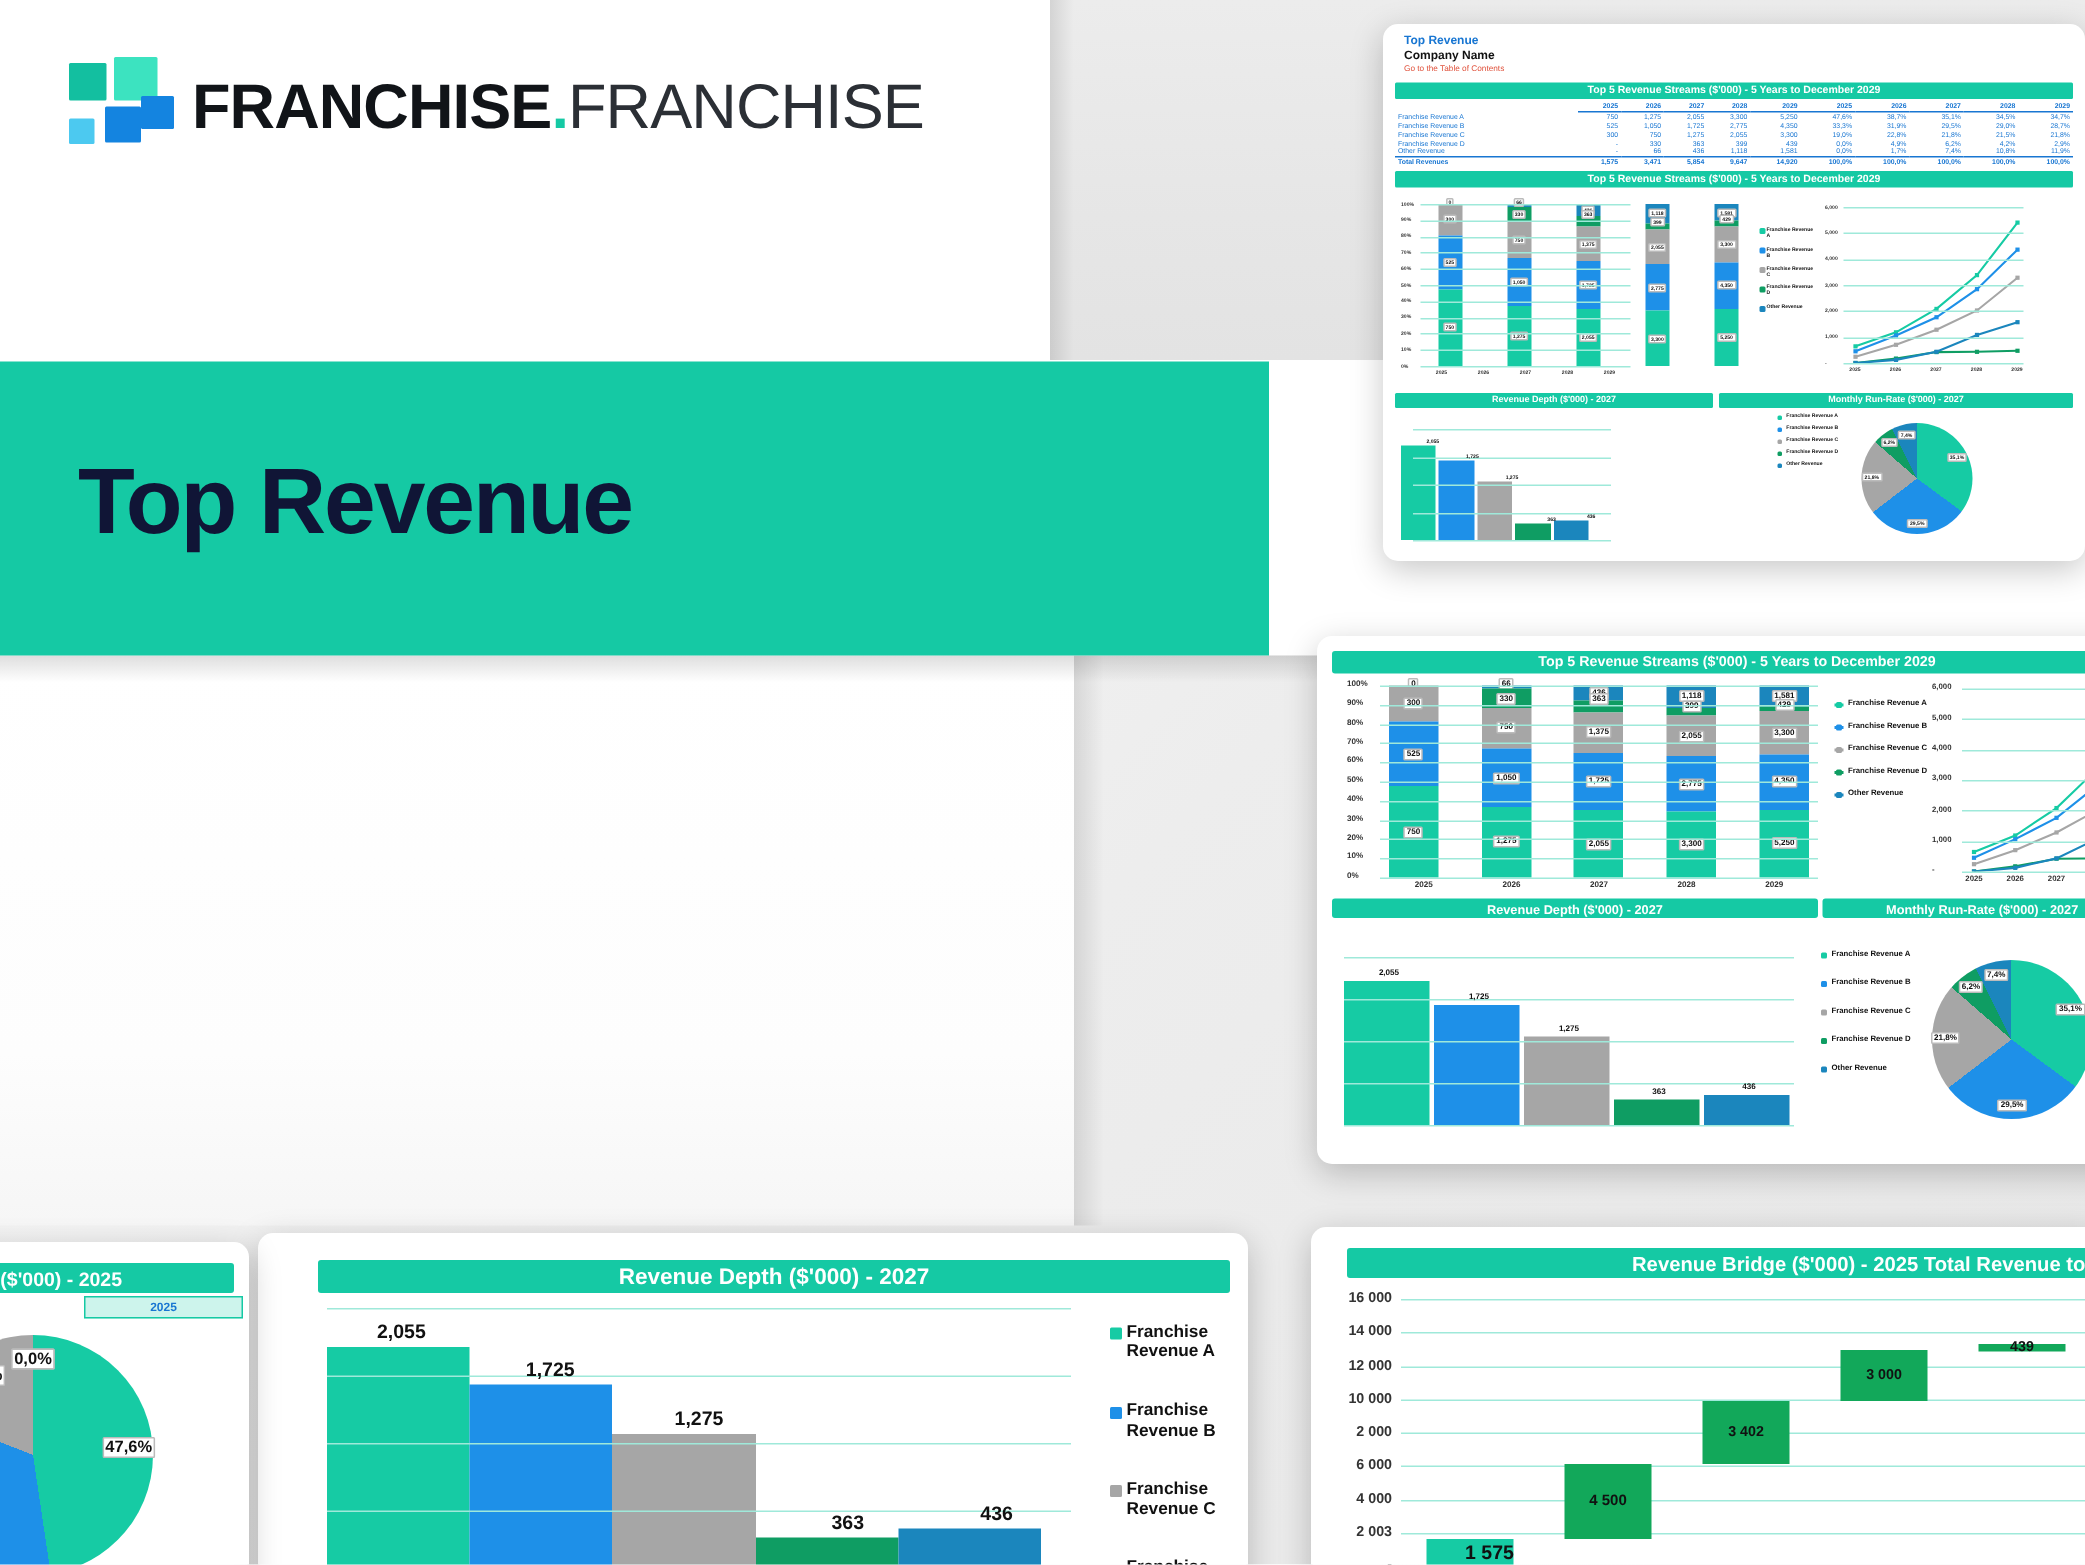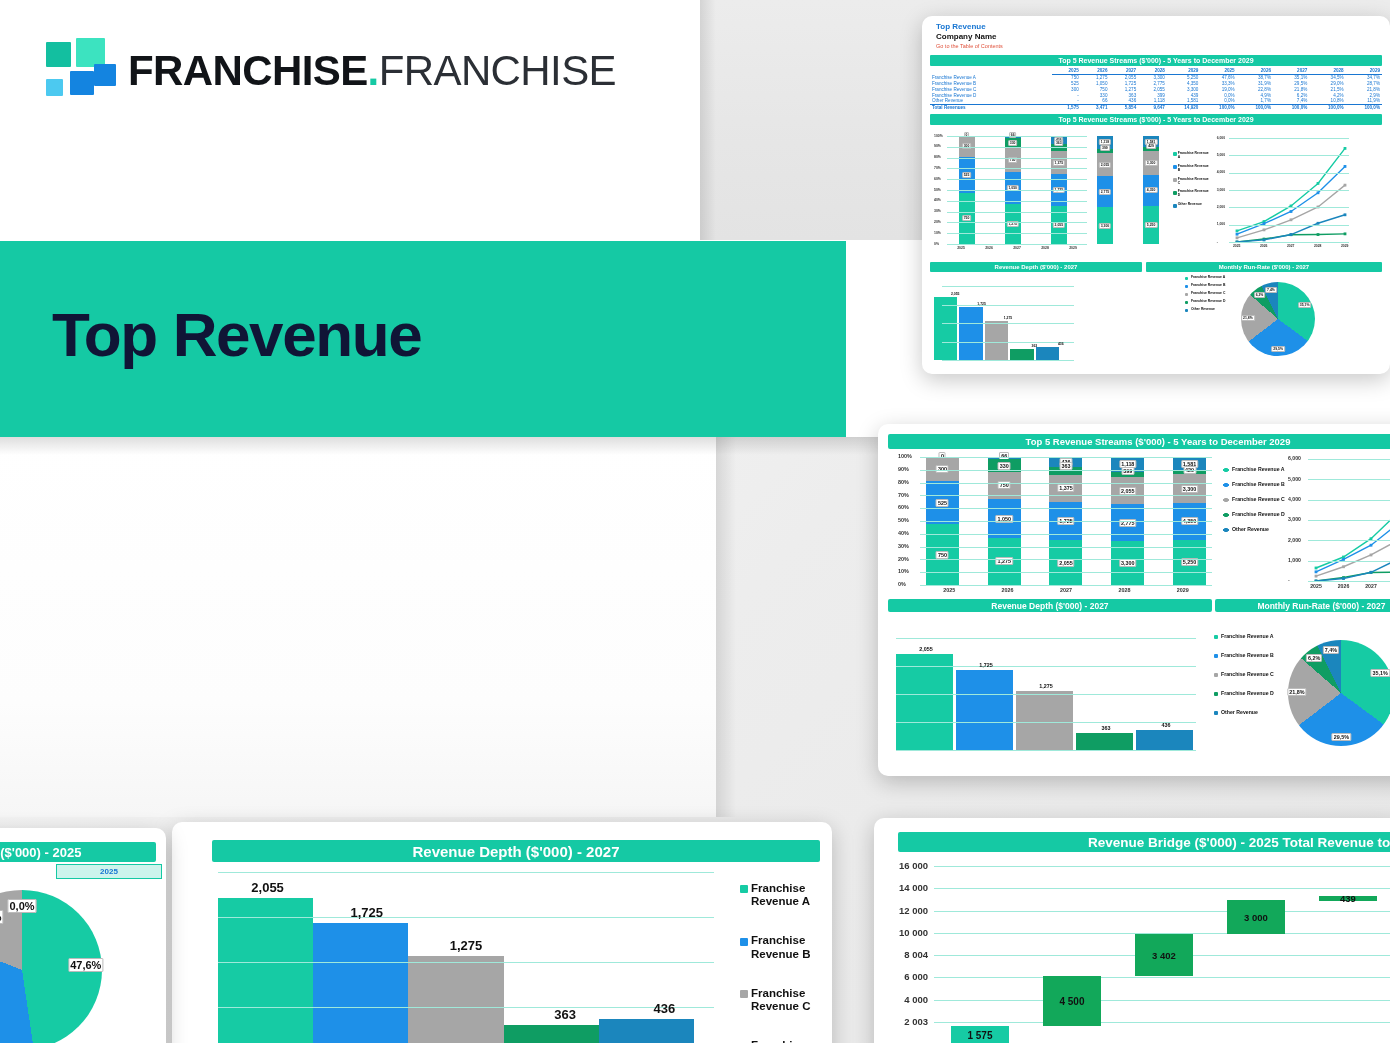--- a/index.html
+++ b/index.html
@@ -841,31 +841,31 @@
       <div id="D-bars"></div>
       <div id="D-cats"></div>
     <div class="axis-lbl" style="left:8px;width:46px;text-align:right;top:186px;font-size:9.5px;">-</div>
         <div class="gridline" style="left:60px;width:460px;top:169.75px;"></div>
         <div class="axis-lbl" style="left:8px;width:46px;text-align:right;top:163.75px;font-size:9.5px;">2 003</div>
         <div class="gridline" style="left:60px;width:460px;top:147.5px;"></div>
         <div class="axis-lbl" style="left:8px;width:46px;text-align:right;top:141.5px;font-size:9.5px;">4 000</div>
         <div class="gridline" style="left:60px;width:460px;top:125.25px;"></div>
         <div class="axis-lbl" style="left:8px;width:46px;text-align:right;top:119.25px;font-size:9.5px;">6 000</div>
         <div class="gridline" style="left:60px;width:460px;top:103px;"></div>
-        <div class="axis-lbl" style="left:8px;width:46px;text-align:right;top:97px;font-size:9.5px;">8 004</div>
+        <div class="axis-lbl" style="left:8px;width:46px;text-align:right;top:97px;font-size:9.5px;">2 000</div>
         <div class="gridline" style="left:60px;width:460px;top:80.75px;"></div>
         <div class="axis-lbl" style="left:8px;width:46px;text-align:right;top:74.75px;font-size:9.5px;">10 000</div>
         <div class="gridline" style="left:60px;width:460px;top:58.5px;"></div>
         <div class="axis-lbl" style="left:8px;width:46px;text-align:right;top:52.5px;font-size:9.5px;">12 000</div>
         <div class="gridline" style="left:60px;width:460px;top:36.25px;"></div>
         <div class="axis-lbl" style="left:8px;width:46px;text-align:right;top:30.25px;font-size:9.5px;">14 000</div>
         <div class="gridline" style="left:60px;width:460px;top:14px;"></div>
         <div class="axis-lbl" style="left:8px;width:46px;text-align:right;top:8px;font-size:9.5px;">16 000</div>
         <div class="waterbar" style="left:77.48px;top:174.478125px;width:57.04px;height:17.521874999999998px;background:#16cba4;">
-          <b style="font-size:10px;">1 575</b>
+          <b style="font-size:13px;margin-left:13px;">1 575</b>
         </div>
         <div class="waterbar" style="left:169.48px;top:124.41562499999999px;width:57.04px;height:50.0625px;background:#12a85a;">
           <b style="font-size:10px;">4 500</b>
         </div>
         <div class="waterbar" style="left:261.48px;top:81.8625px;width:57.04px;height:42.553125px;background:#12a85a;">
           <b style="font-size:9.5px;">3 402</b>
         </div>
         <div class="waterbar" style="left:353.48px;top:48.48749999999998px;width:57.04px;height:33.375px;background:#12a85a;">
           <b style="font-size:9.5px;">3 000</b>
         </div>

